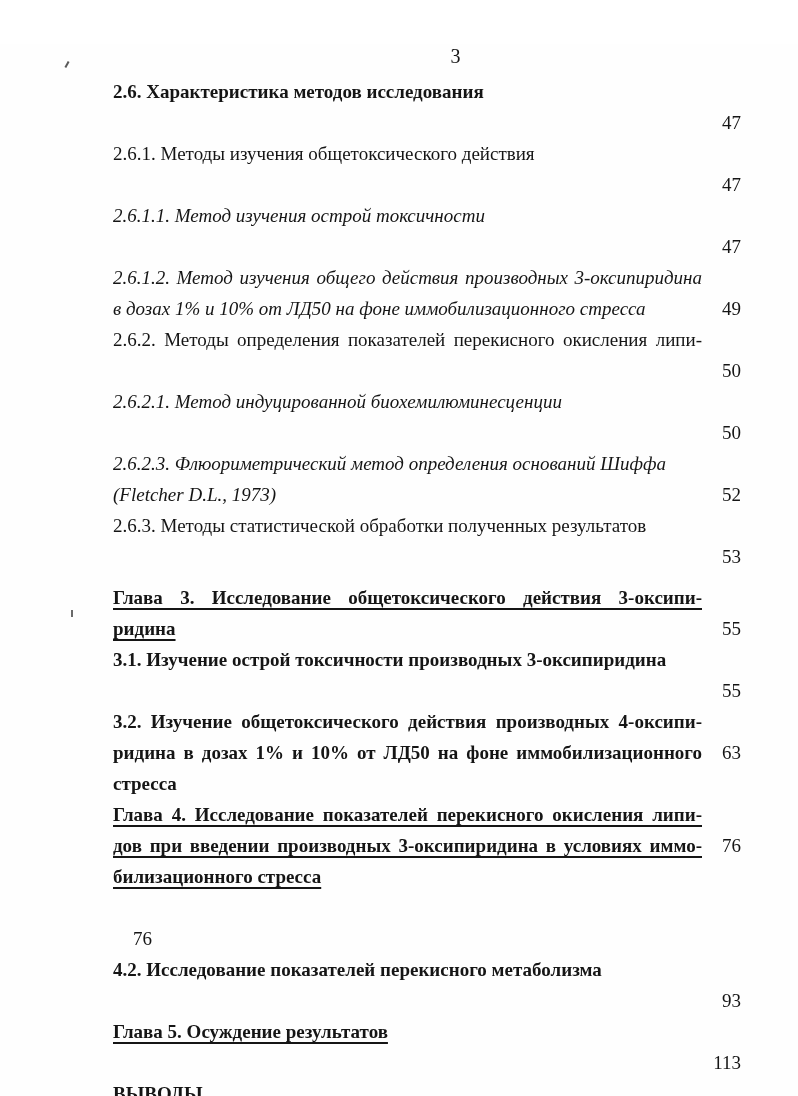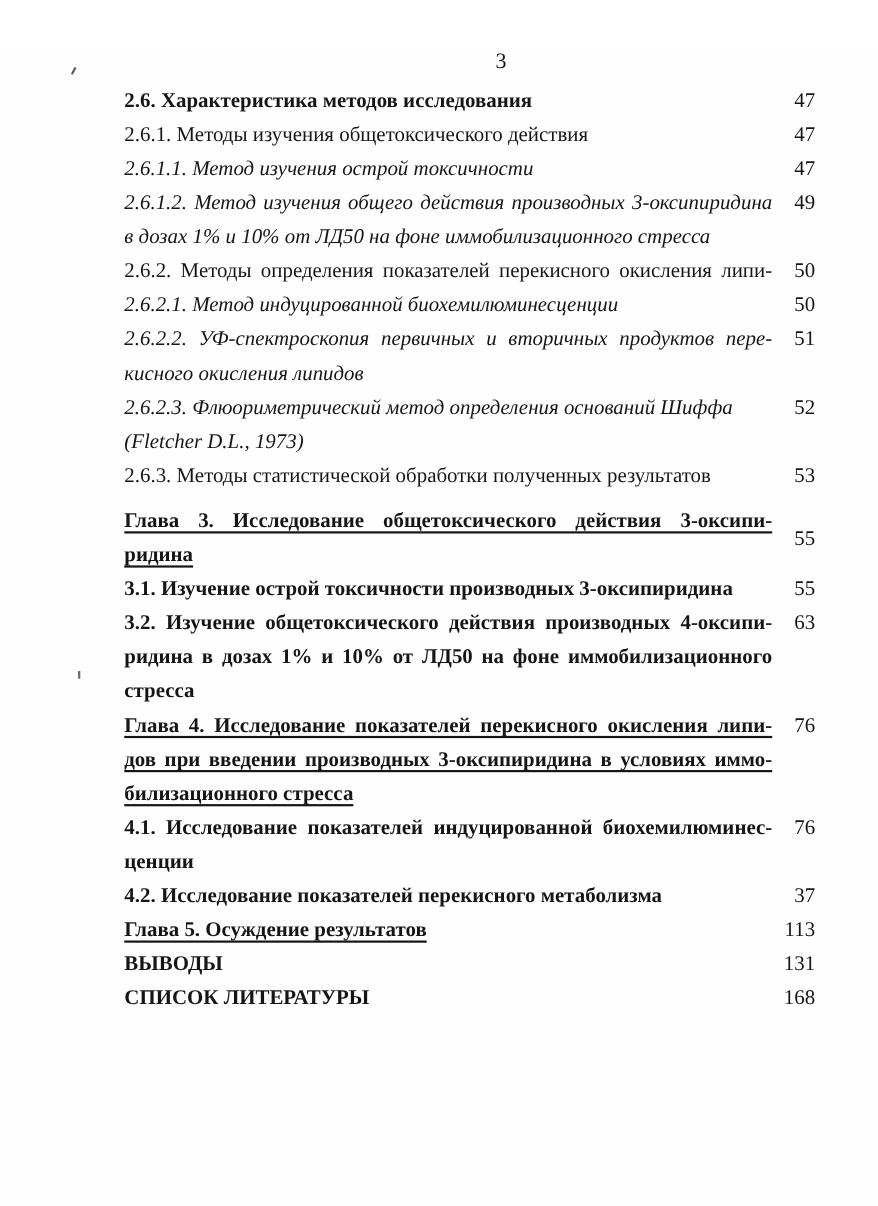--- a/index.html
+++ b/index.html
@@ -40,20 +40,21 @@
     line-height: 31px;
   }
   .entry-page {
     width: 96px;
     padding-right: 57px;
     text-align: right;
     font-size: 19px;
     line-height: 31px;
     font-weight: normal;
     font-style: normal;
+    margin-top: 31px;
   }
   .entry.bold .entry-text { font-weight: bold; }
   .entry.italic .entry-text { font-style: italic; }
   .entry.underlined .entry-text .line {
     text-decoration: underline;
     text-decoration-thickness: 2px;
     text-underline-offset: 4px;
   }
   .line { white-space: nowrap; }
   .line.just {
@@ -129,27 +130,20 @@
     <div class="entry-page">50</div>
   </div>
 
   <div class="entry italic">
     <div class="entry-text">
           <div class="line">2.6.2.1. Метод индуцированной биохемилюминесценции</div>
         </div>
     <div class="entry-page">50</div>
   </div>
 
-  <div class="entry italic">
-    <div class="entry-text">
-          <div class="line just">2.6.2.2. УФ-спектроскопия первичных и вторичных продуктов пере-</div>
-          <div class="line">кисного окисления липидов</div>
-        </div>
-    <div class="entry-page">51</div>
-  </div>
 
   <div class="entry italic">
     <div class="entry-text">
           <div class="line">2.6.2.3. Флюориметрический метод определения оснований Шиффа</div>
           <div class="line">(Fletcher D.L., 1973)</div>
         </div>
     <div class="entry-page">52</div>
   </div>
 
   <div class="entry regular">
@@ -186,32 +180,28 @@
   <div class="entry bold underlined">
     <div class="entry-text">
           <div class="line just">Глава 4. Исследование показателей перекисного окисления липи-</div>
           <div class="line just">дов при введении производных 3-оксипиридина в условиях иммо-</div>
           <div class="line">билизационного стресса</div>
         </div>
     <div class="entry-page">76</div>
   </div>
 
   <div class="entry bold">
-    <div class="entry-text">
-          <div class="line just">4.1. Исследование показателей индуцированной биохемилюминес-</div>
-          <div class="line">ценции</div>
-        </div>
     <div class="entry-page">76</div>
   </div>
 
   <div class="entry bold">
     <div class="entry-text">
           <div class="line">4.2. Исследование показателей перекисного метаболизма</div>
         </div>
-    <div class="entry-page">37</div>
+    <div class="entry-page">93</div>
   </div>
 
   <div class="entry bold underlined">
     <div class="entry-text">
           <div class="line">Глава 5. Осуждение результатов</div>
         </div>
     <div class="entry-page">113</div>
   </div>
 
   <div class="entry bold">

